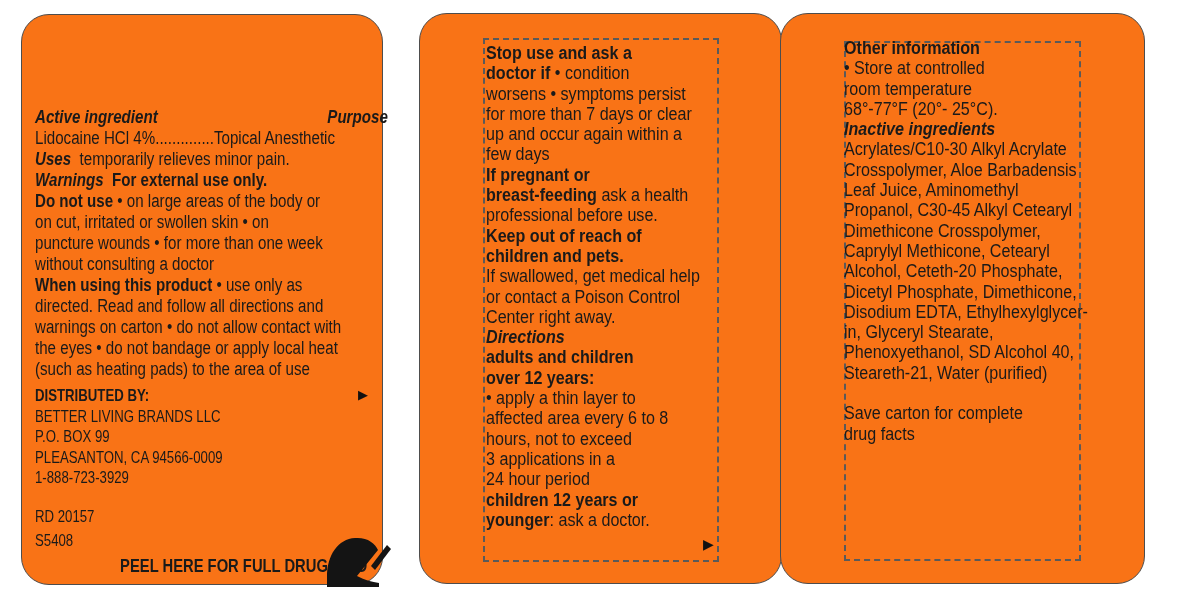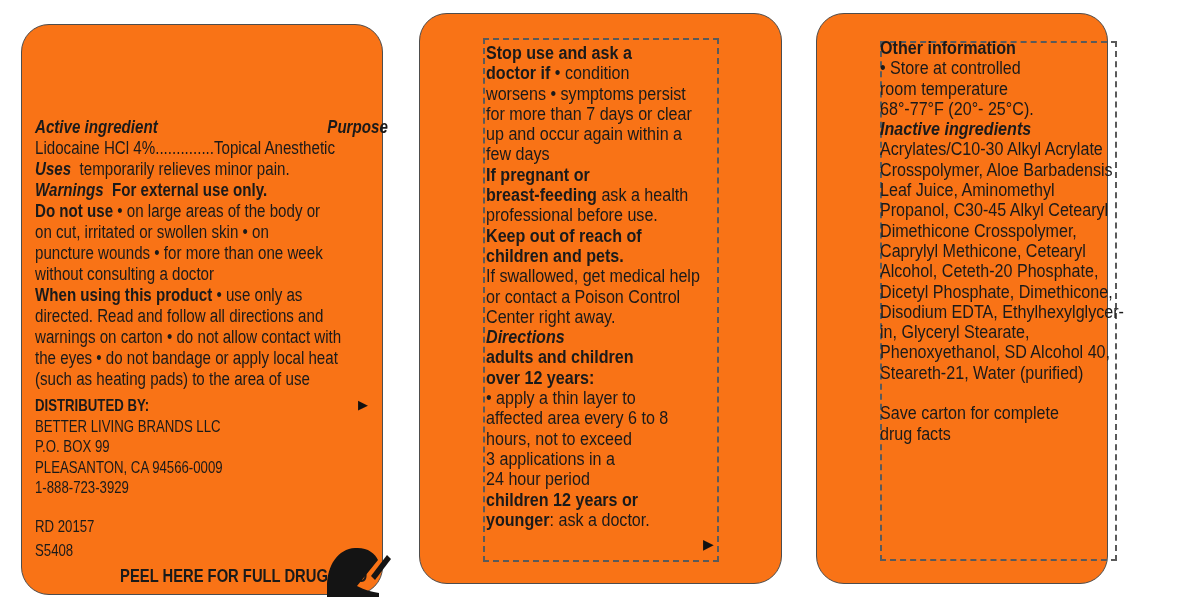--- a/index.html
+++ b/index.html
@@ -4,23 +4,23 @@
 <style>
   html,body{margin:0;padding:0;}
   body{
     width:1200px;height:610px;position:relative;background:#ffffff;
     font-family:"Liberation Sans",sans-serif;color:#1a1a1a;overflow:hidden;
   }
   .panel{
     position:absolute;top:13px;height:571px;background:#f97316;
     border:1.5px solid #4d4d4d;border-radius:28px;box-sizing:border-box;
   }
-  #panel-left{left:21px;width:362px;top:24px;}
+  #panel-left{left:21px;width:362px;top:14px;}
   #panel-middle{left:419px;width:363px;}
-  #panel-right{left:816px;width:292px;}
+  #panel-right{left:780px;width:365px;}
   .dashbox{
     position:absolute;border:2px dashed #5a5a5a;box-sizing:border-box;
     background:transparent;z-index:1;
   }
   #dash-middle{left:63px;top:24px;width:236px;height:524px;}
   #dash-right{left:63px;top:27px;width:237px;height:520px;}
   .textblock{position:absolute;z-index:2;white-space:pre;}
   .tl{display:flex;white-space:pre;}
   .tl-right{margin-left:auto;}
   .seg-r{font-weight:400;}

